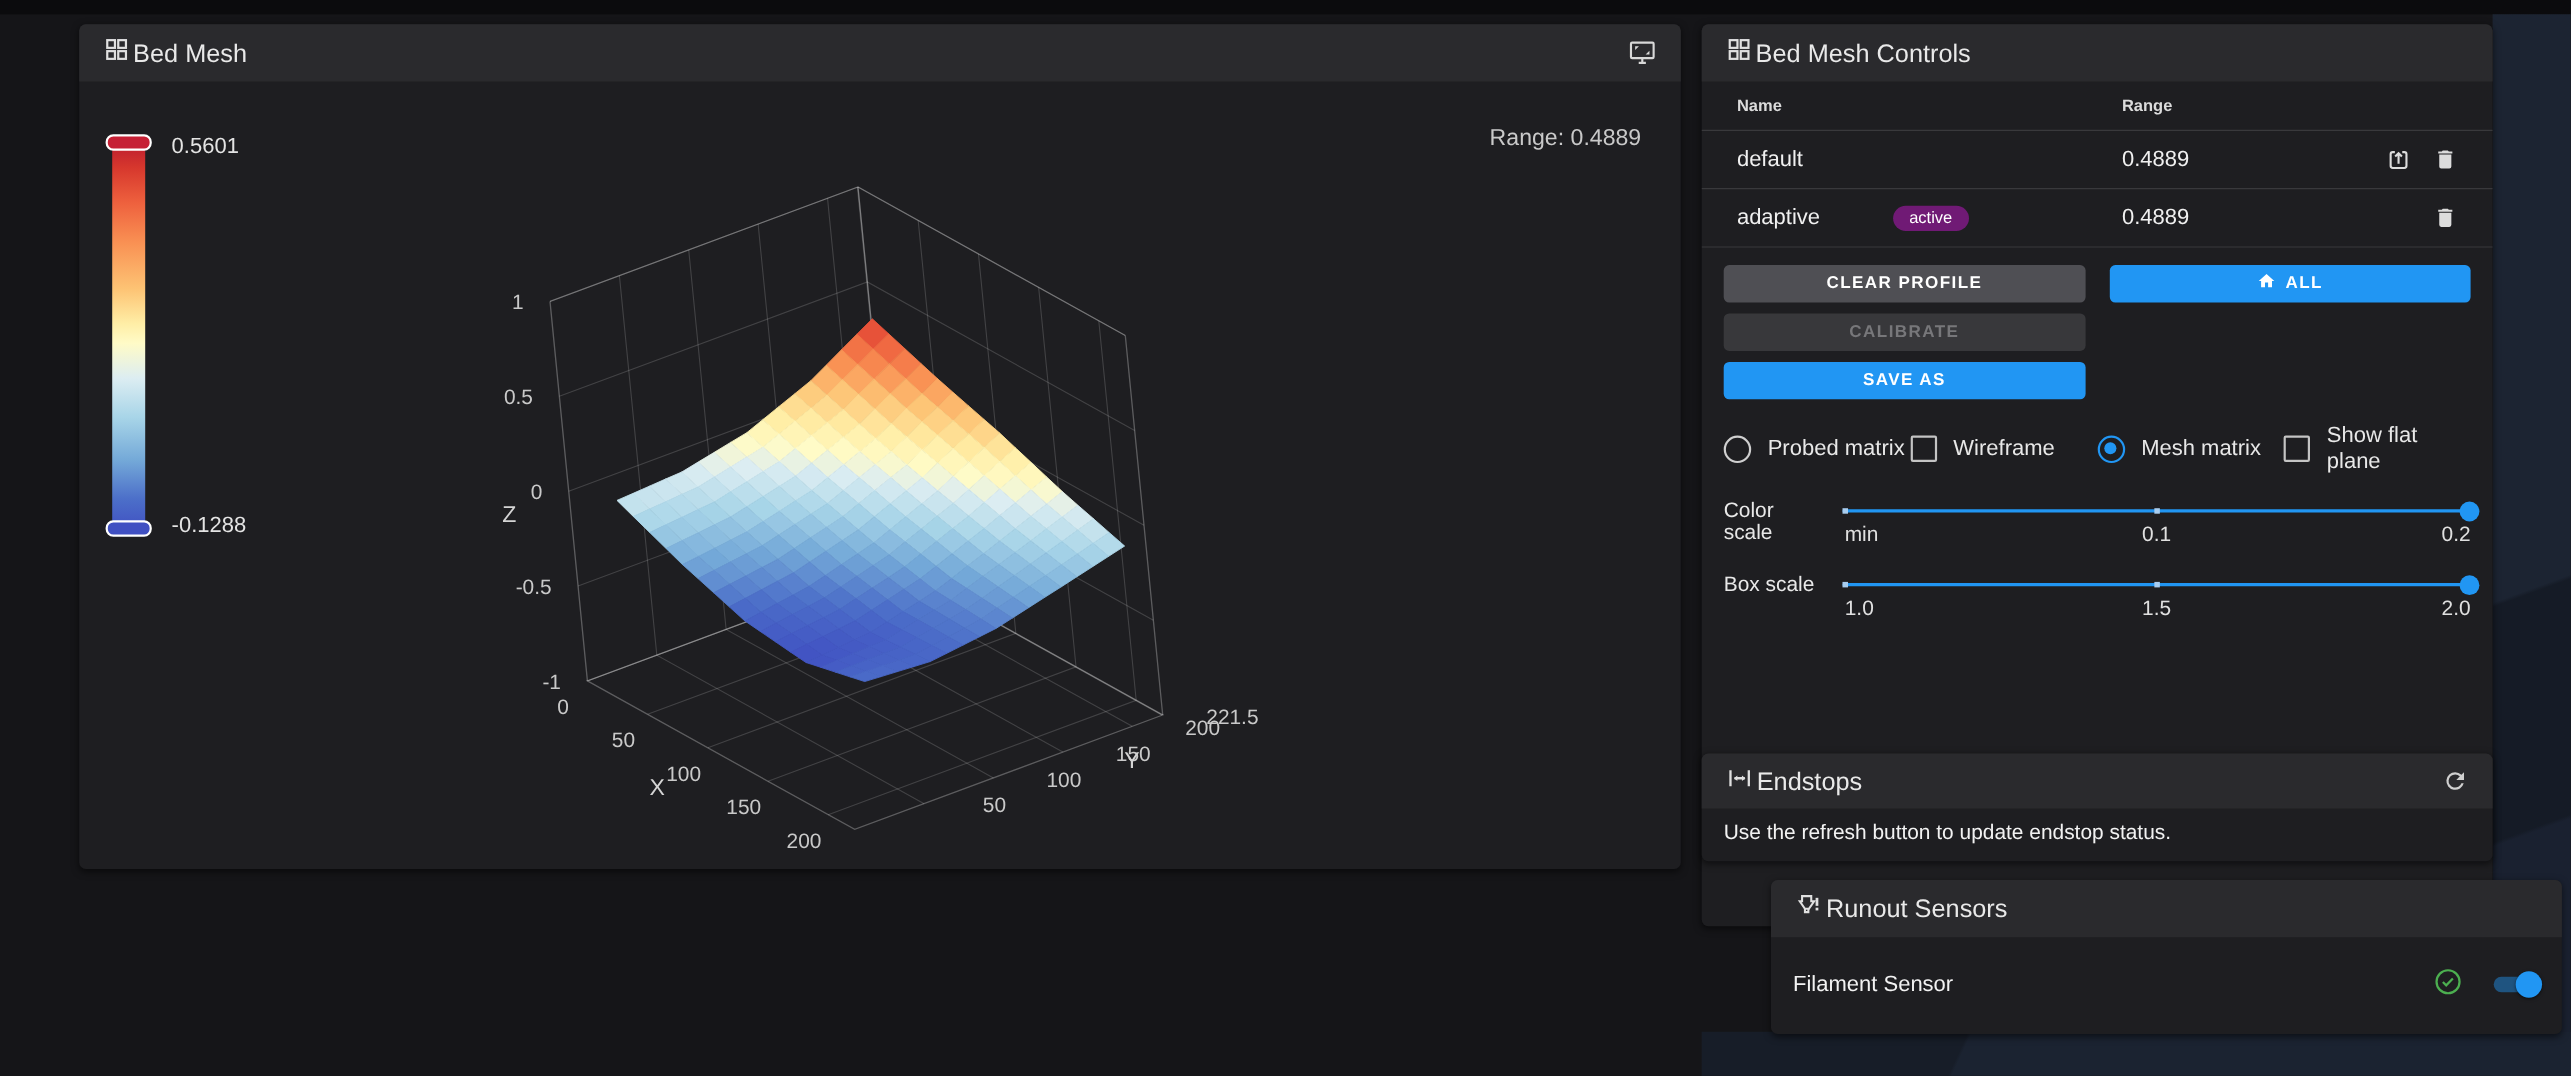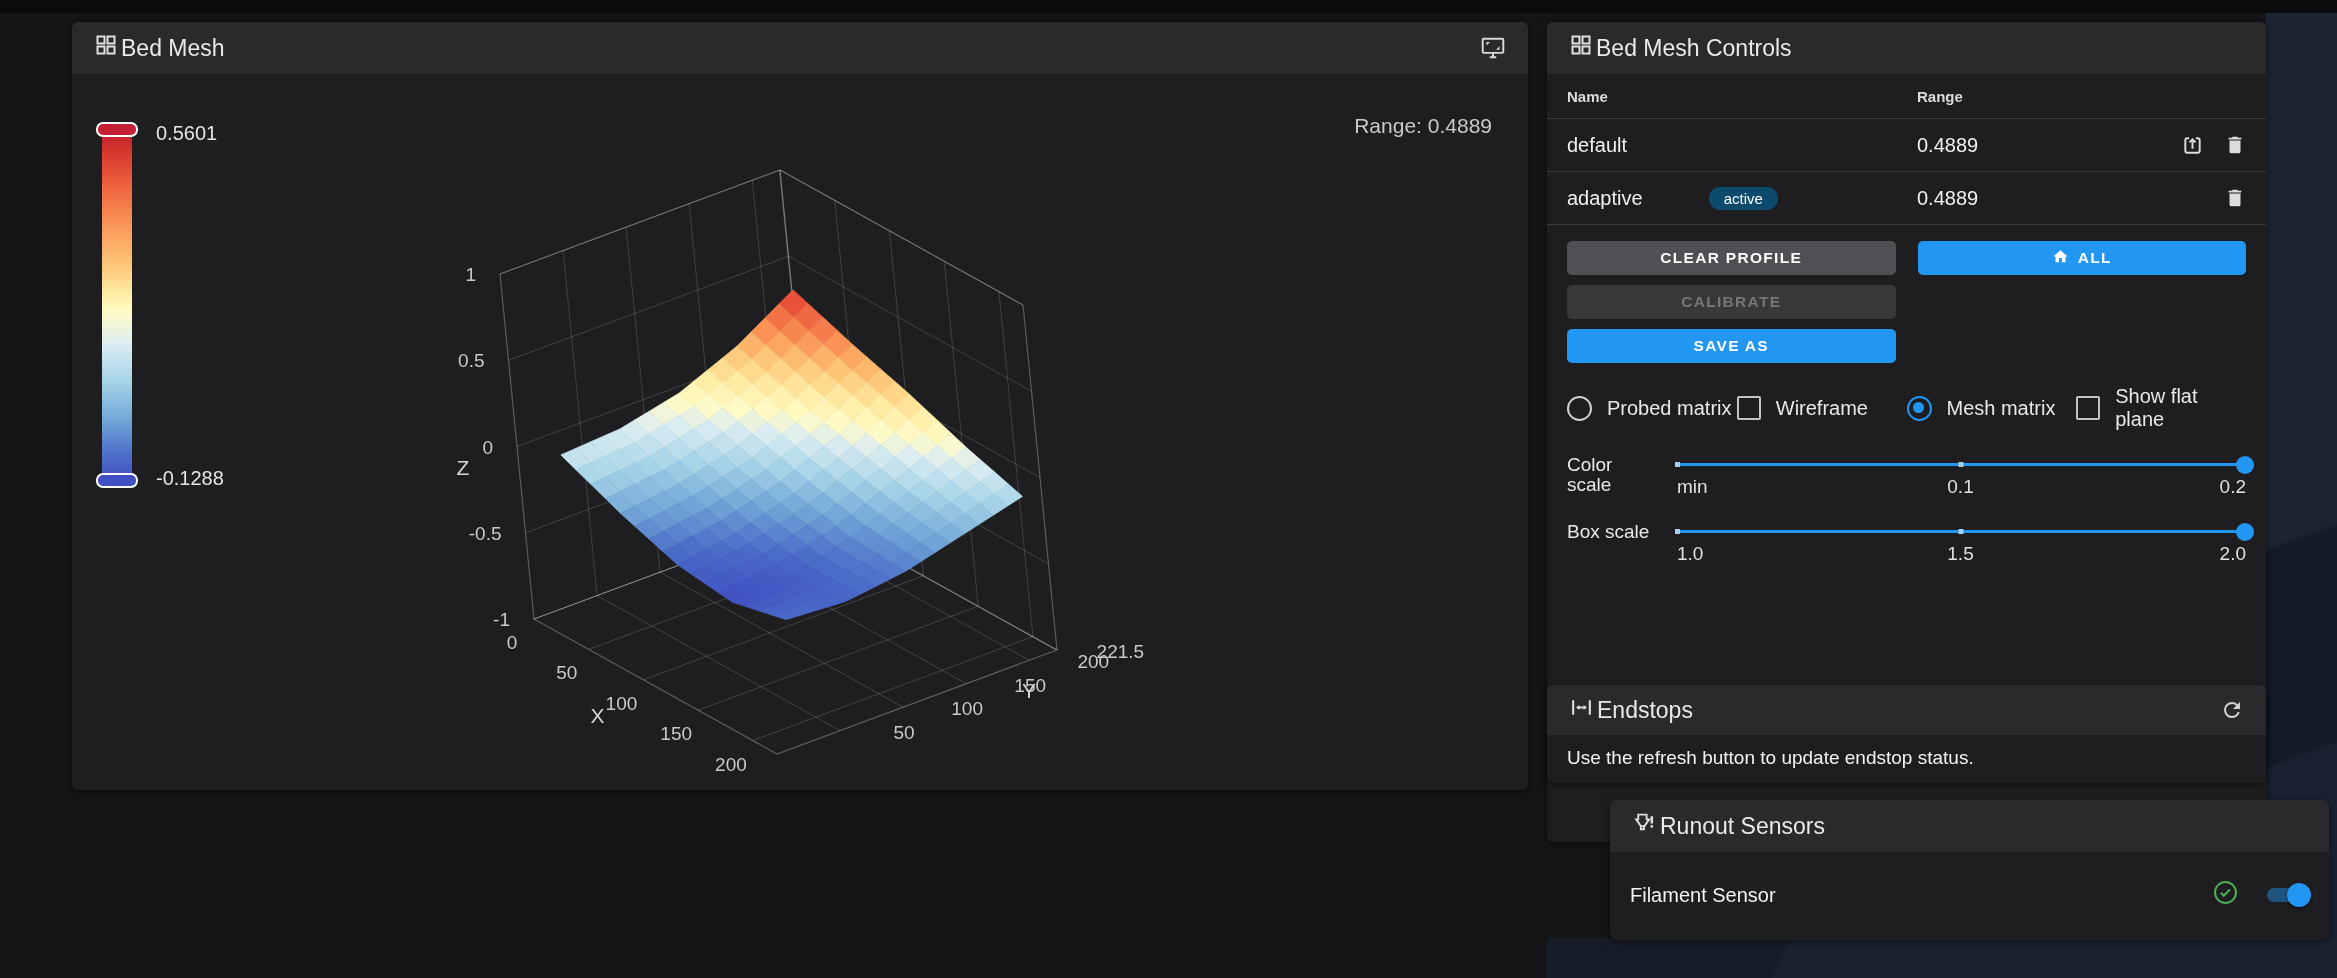--- a/index.html
+++ b/index.html
@@ -34,26 +34,26 @@
   .cbar .cap.top{top:-6px;background:#c62035}
   .cbar .cap.bot{bottom:-6px;background:#4050c2}
   .cbar .cmax{position:absolute;left:56px;top:-6px;font-size:20px;color:#e4e4e4;white-space:nowrap}
   .cbar .cmin{position:absolute;left:56px;bottom:-8px;font-size:20px;color:#e4e4e4;white-space:nowrap}
 
   
   #controls{left:1547px;top:22px;width:719px;height:820px}
   #endstops{left:1547px;top:685px;width:719px;height:98px}
   #runout{left:1610px;top:800px;width:719px;height:140px}
 
-  .thead,.trow{display:grid;grid-template-columns:350px 1fr 112px;align-items:center;padding:0 20px;
+  .thead,.trow{display:grid;grid-template-columns:350px 1fr 112px;align-items:center;padding:0 32px;
     border-bottom:1px solid rgba(255,255,255,.12)}
   .thead{height:44px;font-size:15px;font-weight:bold;color:#dcdcdc}
   .trow{height:52px;font-size:20px;color:#f0f0f0}
   .namecell{display:flex;align-items:flex-start}
-  .chip{background:#0c4a6e;color:#fff;font-size:15px;padding:4px 15px;border-radius:13px;margin-left:66px;line-height:1}
+  .chip{background:#701a75;color:#fff;font-size:15px;padding:4px 15px;border-radius:13px;margin-left:66px;line-height:1}
   .actions{display:flex;gap:20px;justify-content:flex-end}
   .actions .iconbtn svg{display:block}
 
   .btnGrid{padding:16px 20px 0;display:grid;grid-template-columns:1fr 1fr;column-gap:22px;row-gap:10px}
   .btn{height:34px;border:none;border-radius:5px;font-family:"Liberation Sans",sans-serif;
     font-weight:bold;font-size:15.5px;letter-spacing:1.3px;color:#fff;
     display:flex;align-items:center;justify-content:center;gap:9px;cursor:pointer}
   .btn.gray{background:#4f4f54}
   .btn.blue{background:#2196f3}
   .btn.disabled{background:#38383b;color:#77777a;cursor:default}

